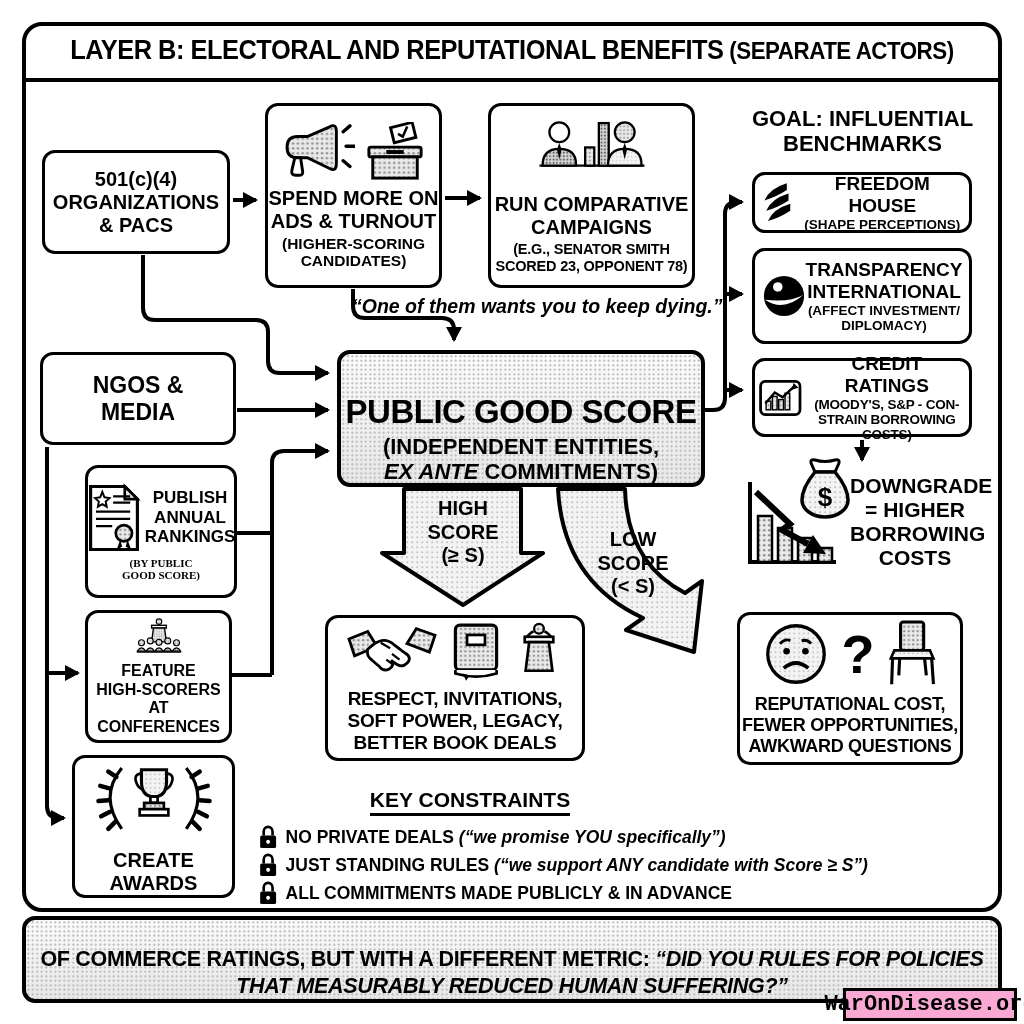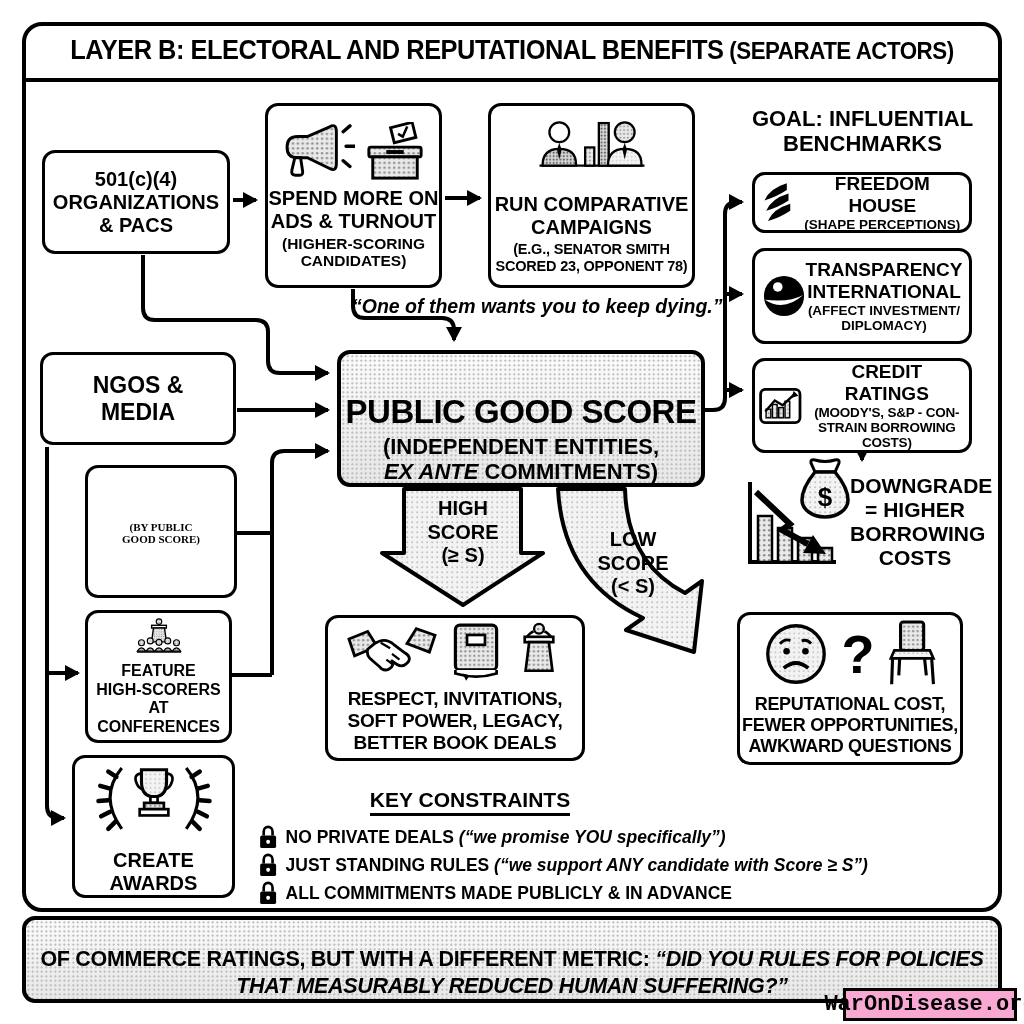--- a/index.html
+++ b/index.html
@@ -149,21 +149,21 @@
     <circle cx="16.5" cy="13.5" r="5" fill="#fff"></circle>
   </svg>
   <div>
     <div class="pre lbl-lg" style="font-size:19px;">TRANSPARENCY
 INTERNATIONAL</div>
     <div class="pre lbl-sm" style="font-size:13.5px;">(AFFECT INVESTMENT/
 DIPLOMACY)</div>
   </div>
 </div>
 
-<div class="box" style="left:752px;top:358px;width:220px;height:95px;flex-direction:row;gap:7px;padding:0 4px;">
+<div class="box" style="left:752px;top:358px;width:220px;height:79px;flex-direction:row;gap:7px;padding:0 4px;">
   <svg width="52" height="44" viewBox="0 0 54 46">
     <rect x="2" y="2" width="50" height="42" rx="6" fill="#fff" stroke="#000" stroke-width="3.5"></rect>
     <rect x="9" y="27" width="6" height="11" fill="url(#htd)" stroke="#000" stroke-width="1.8"></rect>
     <rect x="17" y="21" width="6" height="17" fill="url(#htd)" stroke="#000" stroke-width="1.8"></rect>
     <rect x="25" y="25" width="6" height="13" fill="url(#htd)" stroke="#000" stroke-width="1.8"></rect>
     <rect x="33" y="17" width="6" height="21" fill="url(#htd)" stroke="#000" stroke-width="1.8"></rect>
     <polyline points="8,30 20,16 30,22 44,9" fill="none" stroke="#000" stroke-width="3"></polyline>
     <polygon points="44,4 50,10 41,13" fill="#000"></polygon>
   </svg>
   <div>
@@ -199,20 +199,33 @@
 
 <div class="abs quote" style="left:352px;top:295px;width:360px;">“One of them wants you to keep dying.”</div>
 
 <div class="box ht" style="left:337px;top:350px;width:368px;height:137px;border-width:4px;">
   <div class="lbl-lg" style="font-size:33px;letter-spacing:-.5px;margin-top:41px;">PUBLIC GOOD SCORE</div>
   <div class="lbl-lg" style="font-size:22px;margin-top:3px;">(INDEPENDENT ENTITIES,</div>
   <div class="lbl-lg" style="font-size:22px;"><i>EX ANTE</i><span> COMMITMENTS)</span></div>
 </div>
 
 <div class="box" style="left:85px;top:465px;width:152px;height:133px;padding:4px;">
+  <div style="display:flex;align-items:center;gap:4px;">
+    <svg width="54" height="72" viewBox="0 0 60 78">
+      <path d="M4,4 H42 L56,18 V74 H4 Z" fill="#fff" stroke="#000" stroke-width="3.5"></path>
+      <path d="M42,4 V18 H56 Z" fill="url(#ht)" stroke="#000" stroke-width="3"></path>
+      <polygon points="17,10 19.4,16 25,16.9 20.8,20.8 21.9,26.4 17,23.5 12.1,26.4 13.2,20.8 9,16.9 14.6,16" fill="#fff" stroke="#000" stroke-width="2.2"></polygon>
+      <path d="M29,15 H48 M29,22 H48 M10,32 H48 M10,40 H48 M10,48 H28" stroke="#000" stroke-width="2.5"></path>
+      <circle cx="41" cy="56" r="9" fill="url(#htd)" stroke="#000" stroke-width="3"></circle>
+      <path d="M37,63 l-4,11 6,-3 z M45,63 l4,11 -6,-3 z" fill="#000"></path>
+    </svg>
+    <div class="pre lbl-lg" style="font-size:17px;">PUBLISH
+ANNUAL
+RANKINGS</div>
+  </div>
   <div class="pre lbl-sm" style="font-size:11px;margin-top:3px;font-family:Liberation Serif, serif;">(BY PUBLIC
 GOOD SCORE)</div>
 </div>
 
 <div class="box" style="left:85px;top:610px;width:147px;height:133px;padding:4px;">
   <svg width="100" height="68" viewBox="0 0 104 90">
     <circle cx="52" cy="10" r="6" fill="url(#htd)" stroke="#000" stroke-width="2.5"></circle>
     <rect x="36" y="18" width="32" height="6" fill="#fff" stroke="#000" stroke-width="3"></rect>
     <path d="M40,24 h24 l4,30 h-32 z" fill="url(#htd)" stroke="#000" stroke-width="3"></path>
     <g fill="url(#htd)" stroke="#000" stroke-width="2.5">

